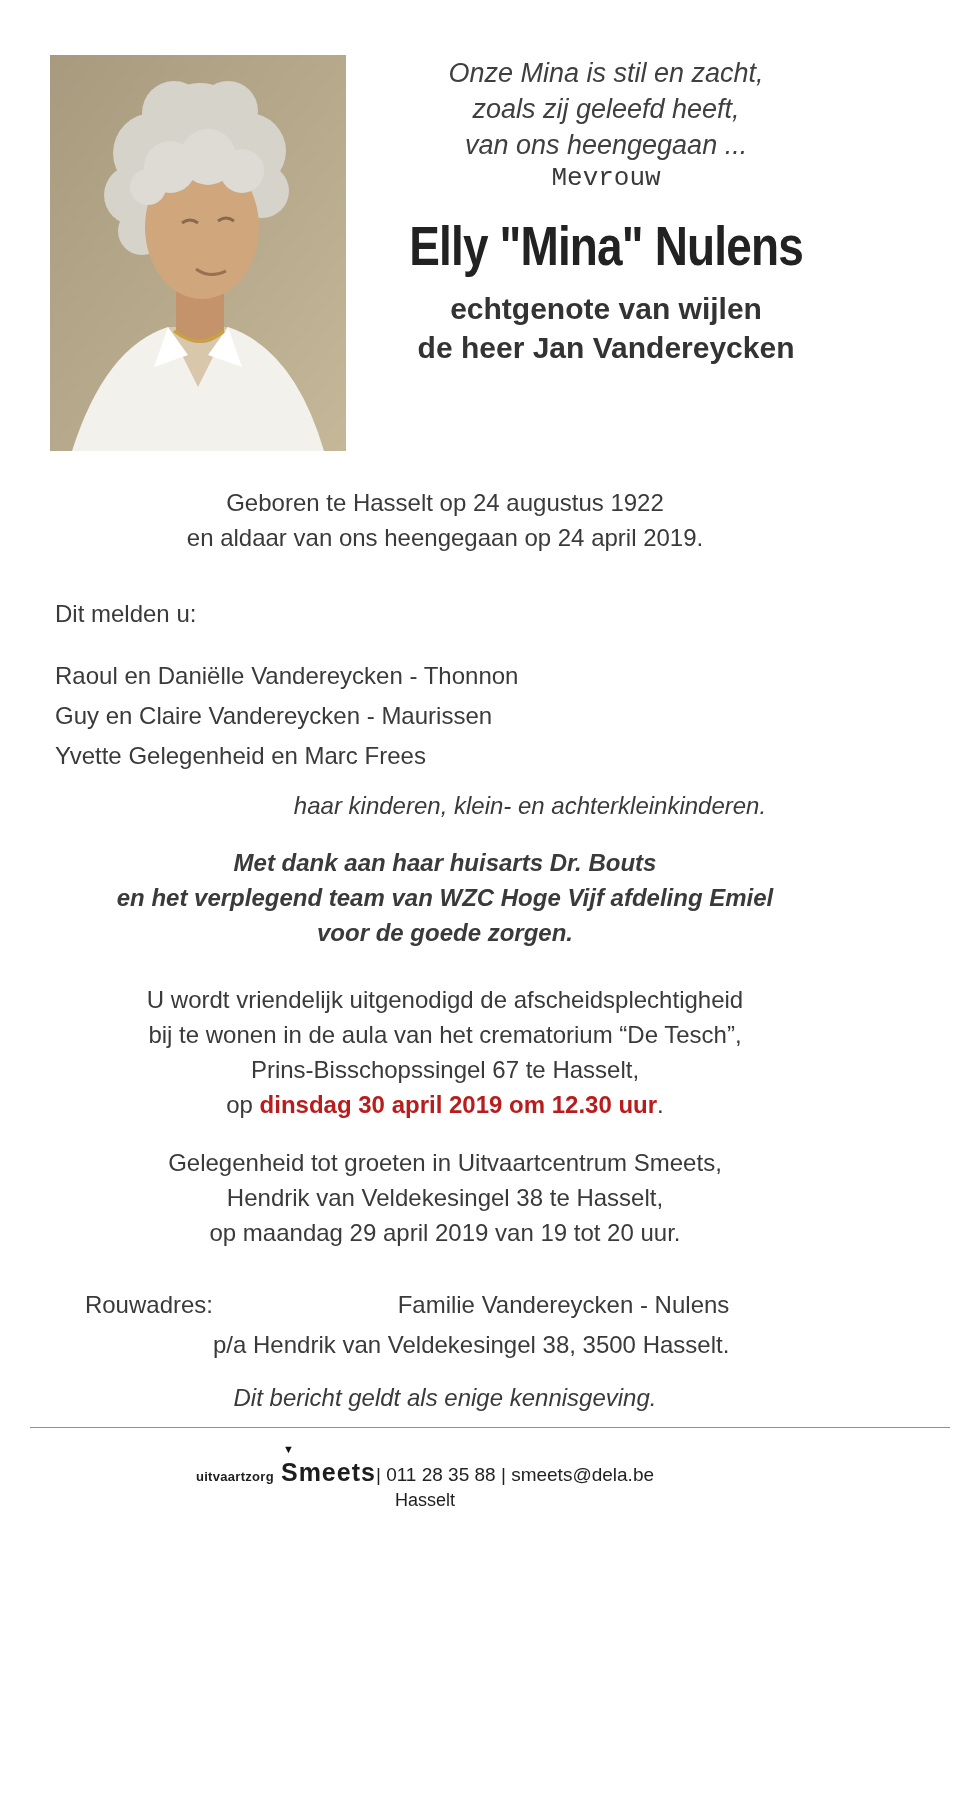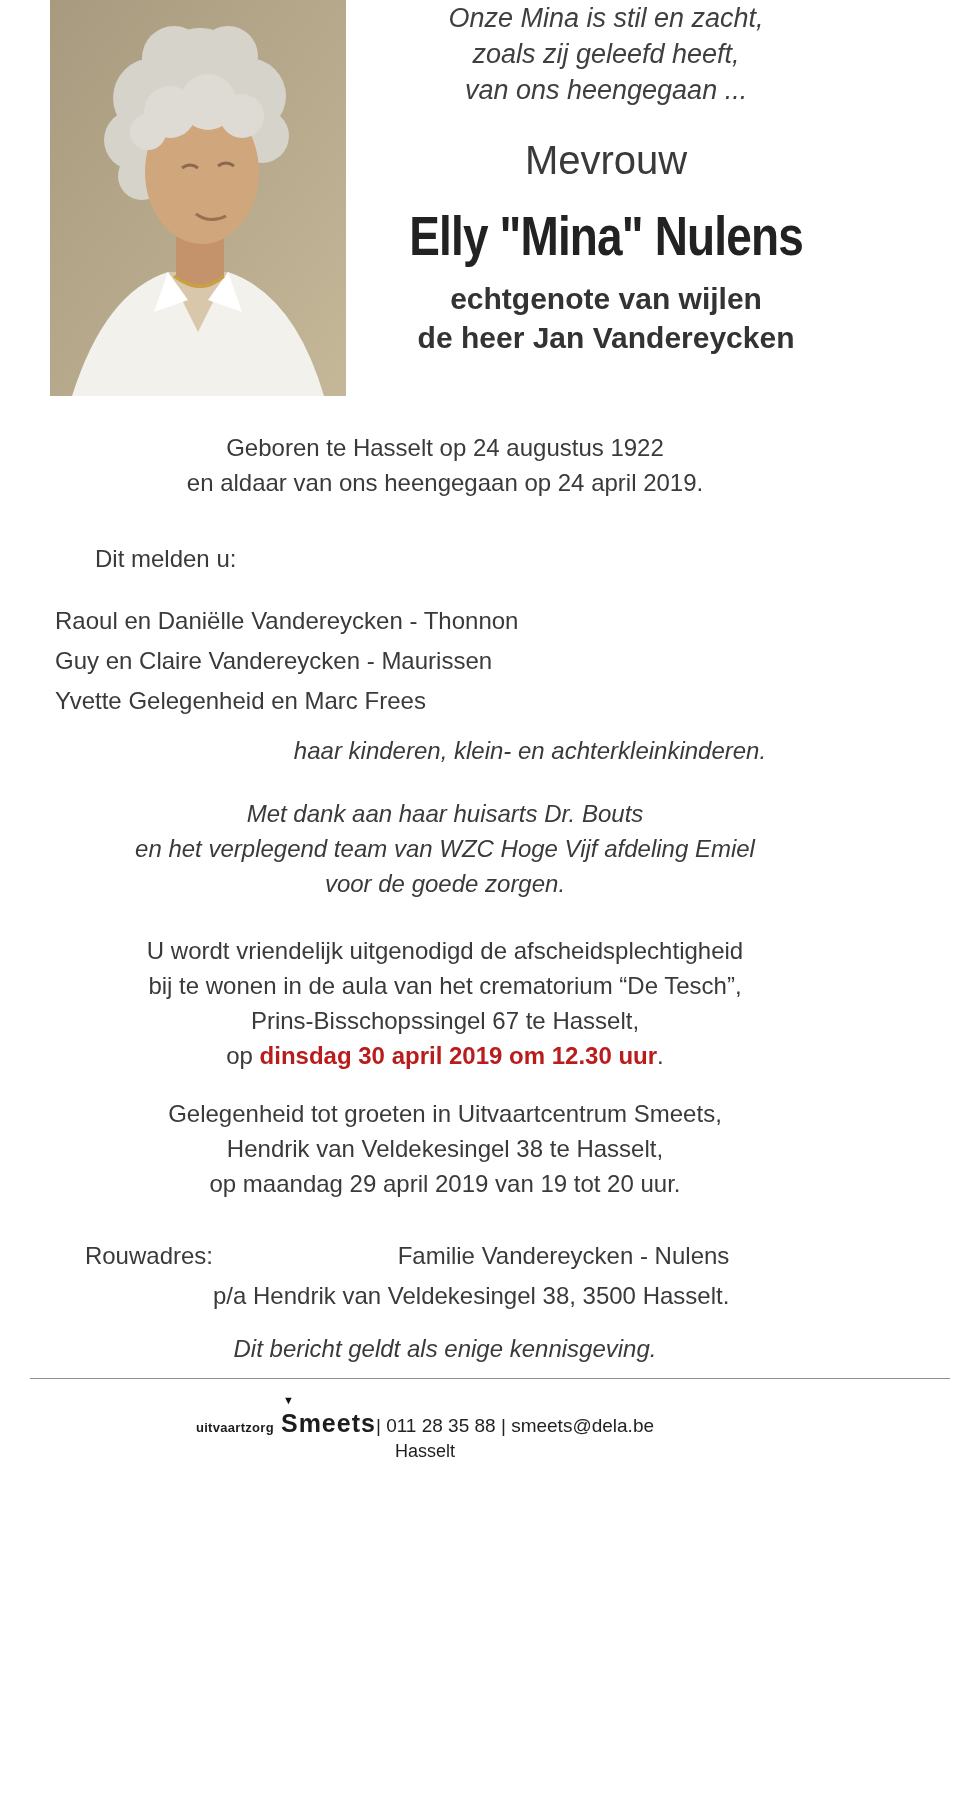--- a/index.html
+++ b/index.html
@@ -1,43 +1,43 @@
 <!DOCTYPE html>
 <html><head>
 <meta charset="utf-8">
 <style>
   * { margin:0; padding:0; box-sizing:border-box; }
   html,body { background:#e9e9e9; }
   body { font-family:"Liberation Sans","DejaVu Sans",sans-serif; color:#3a3a3a; }
   .page {
     width:980px; height:1816px; background:#ffffff; margin:0 auto;
-    position:relative; overflow:hidden;
+    position:relative; padding-top:55px; overflow:hidden;
   }
   
   .top { display:flex; padding-left:50px; }
   .photo { flex:0 0 296px; width:296px; height:396px; }
   .photo svg { display:block; }
   .head-col { flex:1; text-align:center; padding:0 150px 0 20px; }
   .epigraph { font-style:italic; font-size:27px; line-height:36px; color:#3f3f3f; }
-  .salutation { margin-top:30px; font-size:40px; }
+  .salutation { font-size:26px;font-family:Liberation Mono, monospace; }
   .name {
     margin-top:22px; font-size:56px; line-height:62px; font-weight:bold;
     color:#222222; white-space:nowrap; transform:scaleX(0.82); transform-origin:center;
     letter-spacing:-1px;
   }
   .spouse { margin-top:12px; font-size:30px; font-weight:bold; line-height:39px; color:#333; }
   
   .body { padding-left:55px; padding-right:145px; font-size:24px; line-height:35px; }
   .center { text-align:center; }
   .italic { font-style:italic; }
   .life { margin-top:34px; }
-  .intro { margin-top:41px; text-align:left;margin-left:40px; }
+  .intro { margin-top:41px; text-align:left; }
   .family { margin-top:25px; text-align:left; line-height:40px; }
   .relation { margin-top:12px; font-style:italic; text-align:center; padding-left:170px; }
-  .thanks { margin-top:28px; }
+  .thanks { margin-top:22px;font-weight:bold; }
   .ceremony { margin-top:32px; }
   .ceremony strong { font-weight:bold; color:#b91c1c; }
   .visitation { margin-top:23px; }
   .rouwadres { margin-top:35px; display:flex; line-height:40px; text-align:right; }
   .rouwadres .label { flex:0 0 158px; }
   .notice { margin-top:15px; }
   
   .rule { margin:12px 30px 0 30px; border:none; border-top:1px solid #8f8f8f; }
   .footer { margin-top:30px; padding-right:130px; text-align:center; color:#1d1d1d; }
   .brand-line { display:flex; justify-content:center; align-items:baseline; }

